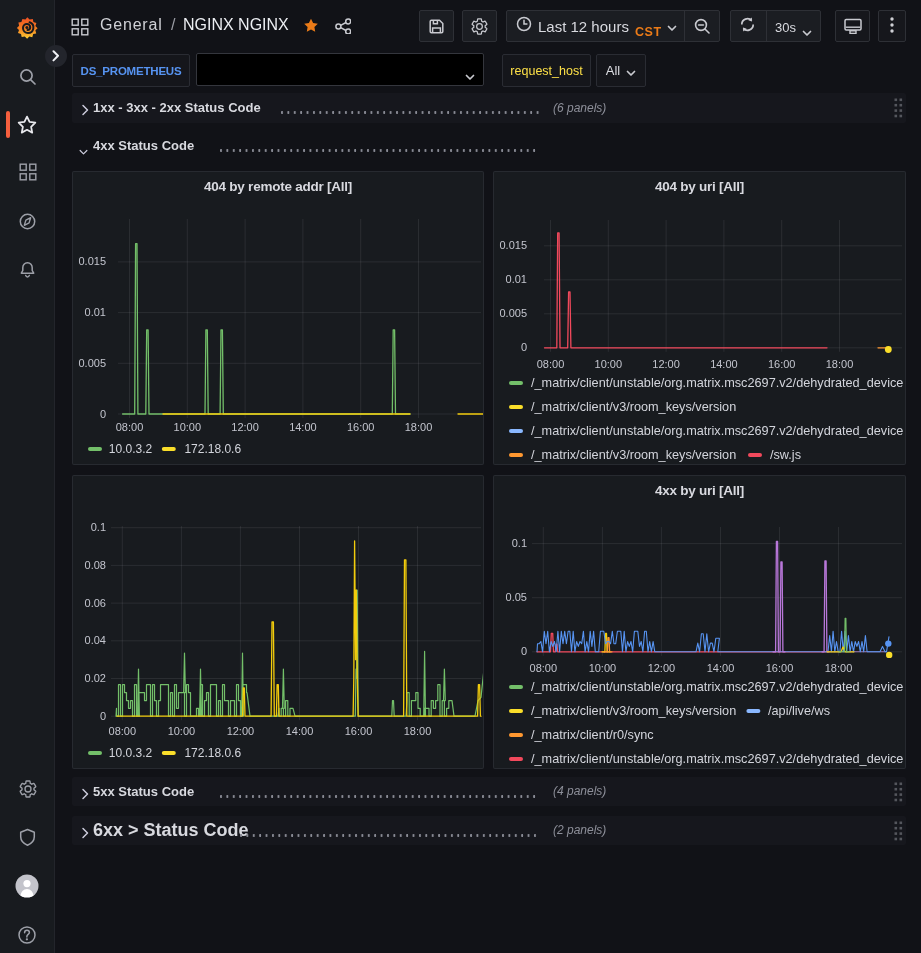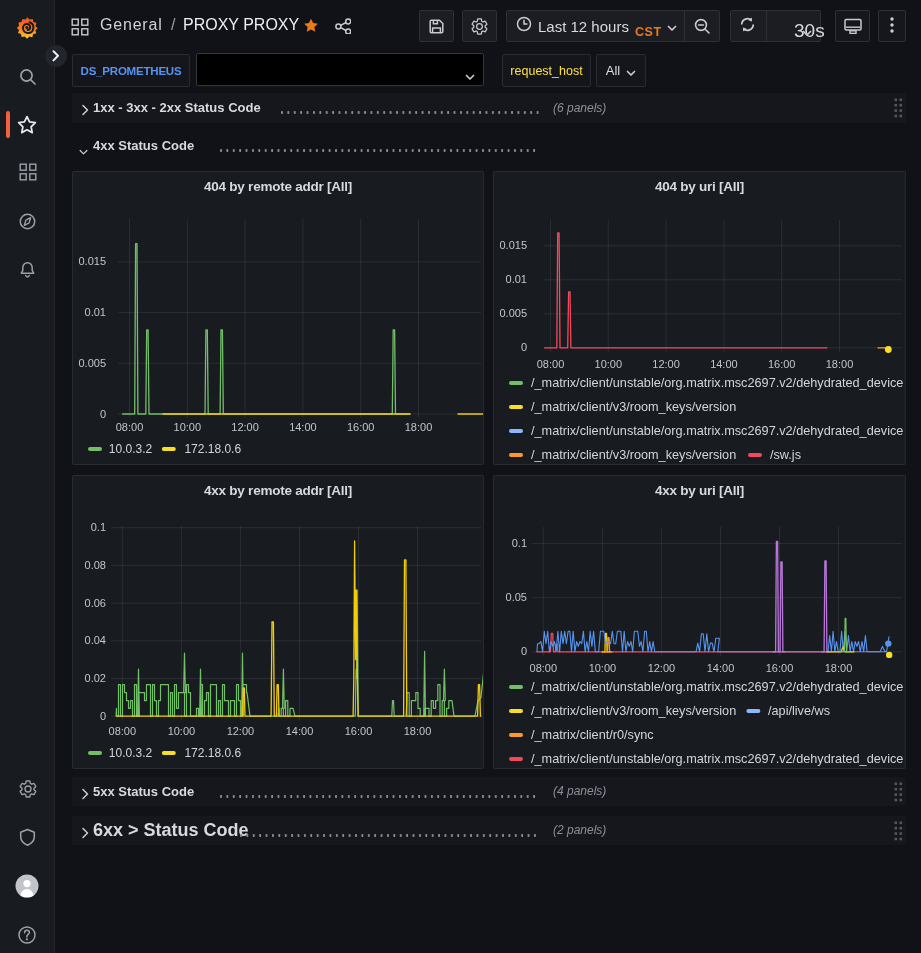--- a/index.html
+++ b/index.html
@@ -73,21 +73,21 @@
       <circle cx="8.9" cy="13.3" r="1.15" fill="#9da0a8"></circle>
     </svg></div>
 <div class="abs" style="left:71px;top:18px;"><svg width="18" height="18" viewBox="0 0 18 18" style="">
       <rect x="1.2" y="1.2" width="6" height="6" fill="none" stroke="#c9cad0" stroke-width="1.4"></rect>
       <rect x="10.8" y="1.2" width="6" height="6" fill="none" stroke="#c9cad0" stroke-width="1.4"></rect>
       <rect x="1.2" y="10.8" width="6" height="6" fill="none" stroke="#c9cad0" stroke-width="1.4"></rect>
       <rect x="10.8" y="10.8" width="6" height="6" fill="none" stroke="#c9cad0" stroke-width="1.4"></rect>
     </svg></div>
 <div class="abs" style="left:100px;top:16px;font-size:16px;letter-spacing:0.8px;color:#d0d1d6;">General</div>
 <div class="abs" style="left:171px;top:16px;font-size:16px;color:#9a9ca4;">/</div>
-<div class="abs" style="left:183px;top:16px;font-size:16px;color:#eceef2;">PROXY PROXY</div>
+<div class="abs" style="left:183px;top:16px;font-size:16px;color:#eceef2;">NGINX NGINX</div>
 <div class="abs" style="left:303px;top:18px;"><svg width="16" height="16" viewBox="0 0 16 16" style="">
       <path d="M8 0.8 L10.1 5.1 14.8 5.7 11.4 9 12.2 13.7 8 11.5 3.8 13.7 4.6 9 1.2 5.7 5.9 5.1 Z" fill="#eb7b18"></path>
     </svg></div>
 <div class="abs" style="left:335px;top:18px;"><svg width="16" height="16" viewBox="0 0 16 16" style="">
       <circle cx="13.2" cy="3.4" r="2.5" fill="none" stroke="#c9cad0" stroke-width="1.5"></circle>
       <circle cx="3.4" cy="8.5" r="2.5" fill="none" stroke="#c9cad0" stroke-width="1.5"></circle>
       <circle cx="13.2" cy="13.6" r="2.5" fill="none" stroke="#c9cad0" stroke-width="1.5"></circle>
       <line x1="5.7" y1="7.3" x2="11" y2="4.5" stroke="#c9cad0" stroke-width="1.5"></line>
       <line x1="5.7" y1="9.7" x2="11" y2="12.5" stroke="#c9cad0" stroke-width="1.5"></line>
     </svg></div>
@@ -121,21 +121,21 @@
       </svg></div>
   </div>
 <div class="btn" style="left:730px;width:91px;justify-content:flex-start;">
     <div style="margin-left:8px;"><svg width="17" height="17" viewBox="0 0 17 17" style="">
         <path d="M14.2 8.5 A 5.7 5.7 0 0 1 4.3 12.4" fill="none" stroke="#c9cad0" stroke-width="1.7"></path>
         <path d="M2.8 8.5 A 5.7 5.7 0 0 1 12.7 4.6" fill="none" stroke="#c9cad0" stroke-width="1.7"></path>
         <path d="M12.9 1.6 L12.9 5.6 L9.4 4.3 Z" fill="#c9cad0"></path>
         <path d="M4.1 15.4 L4.1 11.4 L7.6 12.7 Z" fill="#c9cad0"></path>
       </svg></div>
     <div style="position:absolute;left:35px;top:0;width:1px;height:30px;background:#2e3036;"></div>
-    <div style="position:absolute;left:44px;top:8.5px;font-size:19px;color:#d8d9df;margin-left:19px;">30s</div>
+    <div style="position:absolute;left:44px;top:8.5px;font-size:13px;color:#d8d9df;">30s</div>
     <div style="position:absolute;left:71px;top:12px;"><svg width="10" height="8" viewBox="0 0 10 8" style="">
         <path d="M1.5 2.5 L5 6 L8.5 2.5" fill="none" stroke="#c9cad0" stroke-width="1.7" stroke-linecap="round" stroke-linejoin="round"></path>
       </svg></div>
   </div>
 <div class="btn" style="left:835px;width:35px;background:#16171c;">
     <svg width="18" height="16" viewBox="0 0 18 16" style="">
       <rect x="1" y="1.5" width="16" height="10.5" rx="1.2" fill="none" stroke="#c9cad0" stroke-width="1.5"></rect>
       <line x1="1.8" y1="9.2" x2="16.2" y2="9.2" stroke="#c9cad0" stroke-width="1.4"></line>
       <rect x="6" y="12.8" width="6" height="2.6" fill="none" stroke="#c9cad0" stroke-width="1.4"></rect>
     </svg>
@@ -265,21 +265,20 @@
       <text x="37" y="239" font-size="12.7" fill="#d3d5dc">/_matrix/client/v3/room_keys/version</text>
       <rect x="15" y="257" width="14" height="4" rx="2" fill="#8ab8ff"></rect>
       <text x="37" y="263" font-size="12.7" fill="#d3d5dc">/_matrix/client/unstable/org.matrix.msc2697.v2/dehydrated_device</text>
       <rect x="15" y="281" width="14" height="4" rx="2" fill="#ff9830"></rect>
       <text x="37" y="287" font-size="12.7" fill="#d3d5dc">/_matrix/client/v3/room_keys/version</text>
       <rect x="254" y="281" width="14" height="4" rx="2" fill="#f2495c"></rect>
       <text x="276" y="287" font-size="12.7" fill="#d3d5dc">/sw.js</text>
     </svg>
   </div>
 <div class="panel" style="left:72px;top:475px;">
-    <div class="ptitle">4xx by remote addr [All]</div>
     <svg width="412" height="294" viewBox="0 0 412 294" style="position:absolute;left:0;top:0;">
       <line x1="38" y1="240.2" x2="408" y2="240.2" stroke="rgba(204,204,220,0.10)" stroke-width="1"></line>
       <line x1="38" y1="202.5" x2="408" y2="202.5" stroke="rgba(204,204,220,0.10)" stroke-width="1"></line>
       <line x1="38" y1="164.8" x2="408" y2="164.8" stroke="rgba(204,204,220,0.10)" stroke-width="1"></line>
       <line x1="38" y1="127.1" x2="408" y2="127.1" stroke="rgba(204,204,220,0.10)" stroke-width="1"></line>
       <line x1="38" y1="89.4" x2="408" y2="89.4" stroke="rgba(204,204,220,0.10)" stroke-width="1"></line>
       <line x1="38" y1="51.7" x2="408" y2="51.7" stroke="rgba(204,204,220,0.10)" stroke-width="1"></line>
       <line x1="49.3" y1="50" x2="49.3" y2="240.2" stroke="rgba(204,204,220,0.10)" stroke-width="1"></line>
       <line x1="49.3" y1="240.2" x2="49.3" y2="244.2" stroke="rgba(204,204,220,0.10)" stroke-width="1"></line>
       <line x1="108.4" y1="50" x2="108.4" y2="240.2" stroke="rgba(204,204,220,0.10)" stroke-width="1"></line>

